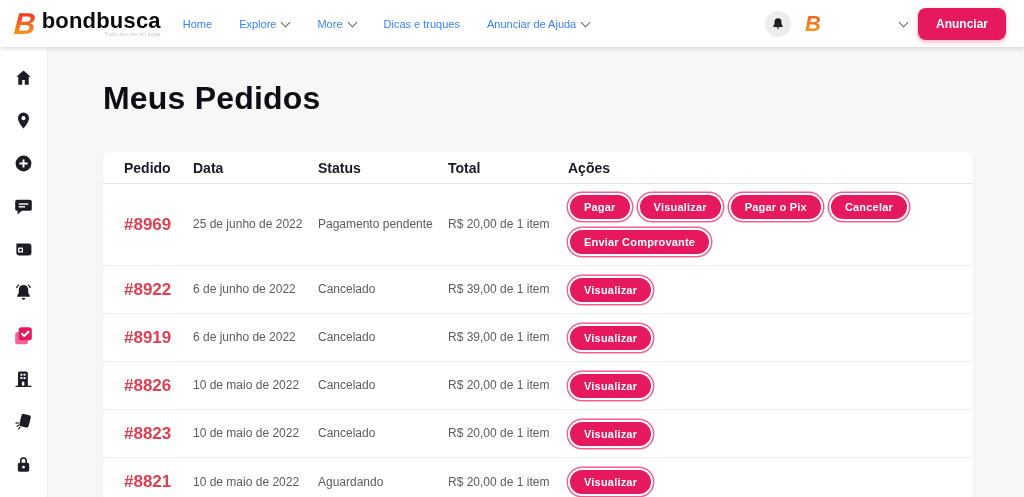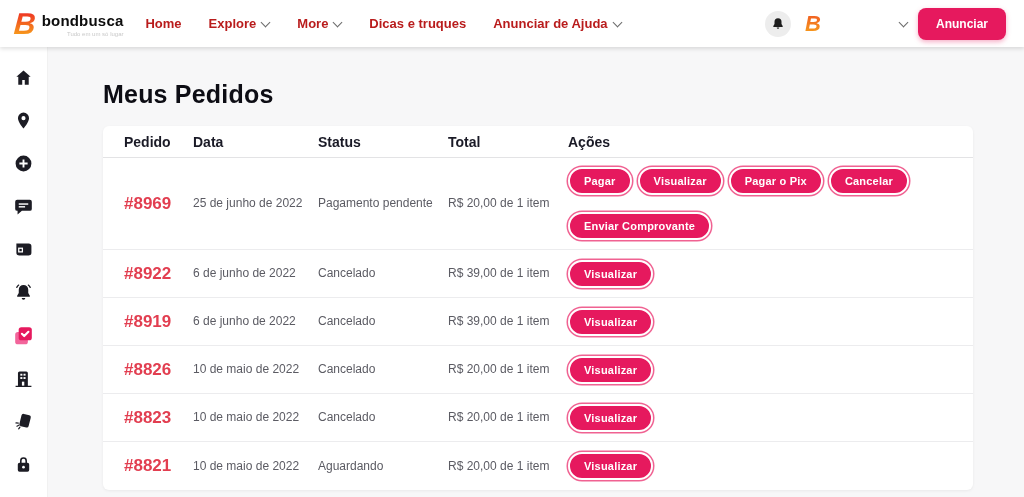--- a/index.html
+++ b/index.html
@@ -16,24 +16,24 @@
   body{font-family:"Liberation Sans","DejaVu Sans",sans-serif;background:var(--bg);position:relative;}
 
   
   .topbar{position:absolute;top:0;left:0;width:1024px;height:47px;background:#fff;
     box-shadow:0 2px 4px rgba(0,0,0,0.12);display:flex;align-items:center;z-index:20;padding:0 18px 0 14px;}
   .logo{display:flex;align-items:center;gap:6px;}
   .logo-mark{font-weight:800;font-size:30px;line-height:30px;font-style:italic;
     background:linear-gradient(180deg,#ee3124 10%,#f7a01b 90%);
     -webkit-background-clip:text;background-clip:text;color:transparent;transform:skew(-4deg);}
   .logo-textwrap{display:flex;flex-direction:column;align-items:flex-end;}
-  .logo-brand{font-weight:800;font-size:15px;letter-spacing:0.2px;color:#0c0c0c;line-height:19px;}
+  .logo-brand{font-weight:800;font-size:22px;letter-spacing:0.2px;color:#0c0c0c;line-height:19px;}
   .logo-tagline{font-size:6px;color:#c9c9c9;margin-top:1px;}
   nav.main-nav{display:flex;align-items:center;gap:27px;margin-left:22px;}
-  .nav-item{display:flex;align-items:center;gap:5px;font-size:13px;font-weight:700;color:#b91c1c;cursor:pointer;text-decoration:none;}
+  .nav-item{display:flex;align-items:center;gap:5px;font-size:11px;font-weight:400;color:#3b82f6;cursor:pointer;text-decoration:none;}
   .chev{width:9px;height:9px;display:inline-block;position:relative;top:-2px;}
   .chev::before{content:"";position:absolute;left:1px;top:2px;width:6px;height:6px;
     border-right:1.6px solid #6b6b6b;border-bottom:1.6px solid #6b6b6b;transform:rotate(45deg);}
   .topbar-right{margin-left:auto;display:flex;align-items:center;}
   .icon-circle{width:26px;height:26px;border-radius:50%;background:#ededed;display:flex;align-items:center;justify-content:center;cursor:pointer;border:none;}
   .icon-circle svg{width:14px;height:14px;fill:#1e1e1e;}
   .avatar-b{margin-left:14px;font-weight:800;font-size:22px;font-style:italic;
     background:linear-gradient(180deg,#f05a22 10%,#f7a01b 90%);
     -webkit-background-clip:text;background-clip:text;color:transparent;cursor:pointer;}
   .user-chev{margin-left:78px;cursor:pointer;}
@@ -42,31 +42,31 @@
 
   
   .sidebar{position:absolute;top:47px;left:0;width:48px;height:450px;background:#fff;z-index:10;
     display:flex;flex-direction:column;align-items:center;padding-top:18px;gap:19px;border-right:1px solid #f1f1f1;}
   .side-btn{width:34px;height:24px;border:none;background:transparent;display:flex;align-items:center;justify-content:center;cursor:pointer;}
   .side-btn svg{width:19px;height:19px;fill:#1c1c24;}
   .side-btn.active svg{width:21px;height:21px;}
 
   
   main{position:absolute;left:48px;top:47px;width:976px;height:450px;padding:33px 51px 0 55px;}
-  h1.page-title{font-size:25px;font-weight:800;color:#0d0d14;letter-spacing:0.2px;margin-bottom:17px;}
+  h1.page-title{font-size:32px;font-weight:800;color:#0d0d14;letter-spacing:0.2px;margin-bottom:35px;}
   .card{background:#fff;border-radius:6px;box-shadow:0 1px 3px rgba(0,0,0,0.06);overflow:hidden;}
   .trow{display:grid;grid-template-columns:69px 125px 130px 120px 1fr;column-gap:0;
     padding:0 16px 0 21px;align-items:center;border-bottom:1px solid var(--border);}
   .trow:last-child{border-bottom:none;}
   .thead-row{min-height:29px;padding-top:8px;padding-bottom:7px;border-bottom:1px solid #e3e3e5;}
   .th{font-size:14px;font-weight:700;color:#1a1a26;}
   .tbody-row{min-height:48px;padding-top:9px;padding-bottom:9px;}
   .order-id{font-size:17px;font-weight:700;color:var(--order-red);text-decoration:none;cursor:pointer;}
   .cell{font-size:12px;color:var(--text-gray);line-height:1.55;padding-right:8px;}
-  .actions{display:flex;flex-wrap:wrap;gap:17px 6px;align-items:center;}
+  .actions{display:flex;flex-wrap:wrap;gap:7px 6px;align-items:center;}
   .pill{background:var(--accent);color:#fff;font-weight:700;font-size:11px;font-family:inherit;
     border:2px solid #fff;box-shadow:0 0 0 1.5px var(--accent-light);border-radius:999px;
     padding:6px 14px;cursor:pointer;letter-spacing:0.2px;white-space:nowrap;}
 </style>
 </head>
 <body>
 
 <header class="topbar">
   <div class="logo">
     <span class="logo-mark">B</span>

